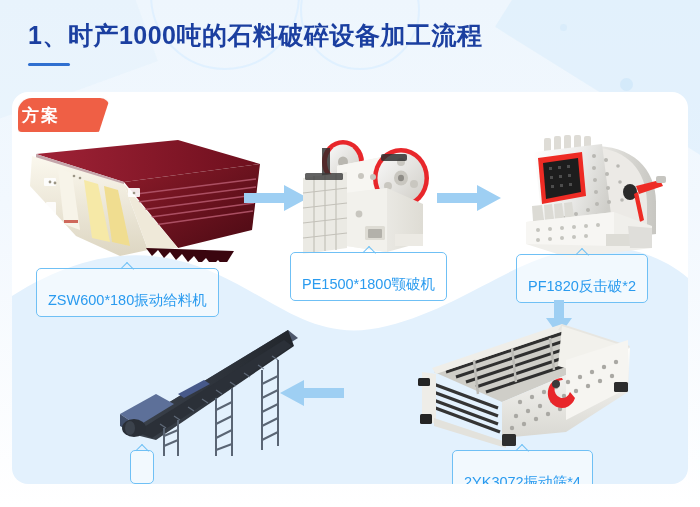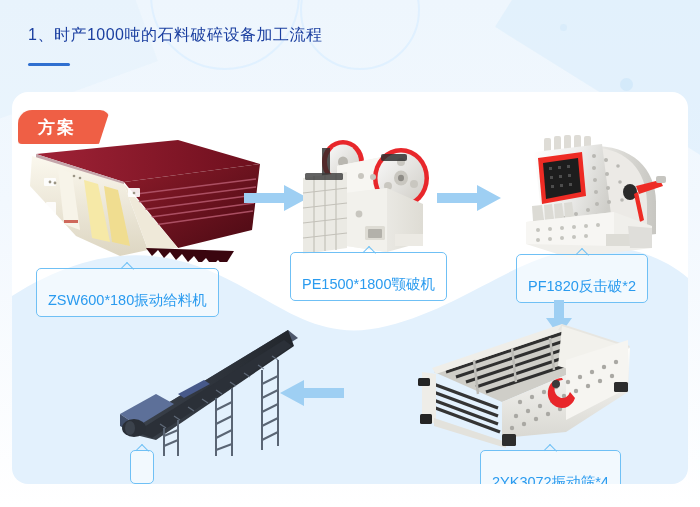--- a/index.html
+++ b/index.html
@@ -36,43 +36,43 @@
     background: #cfe7fa; opacity: .75;
   }
   .bg-ring {
     position: absolute; border-radius: 50%;
     border: 2px solid #dcefff; opacity: .8;
   }
 
   
   .header { position: absolute; left: 28px; top: 18px; width: 640px; }
   .title {
-    font-size: 16px; font-weight: 400; color: #1b3fa0;
+    font-size: 25px; font-weight: 700; color: #1b3fa0;
     letter-spacing: .5px; line-height: 34px; white-space: nowrap;
   }
   .title-rule {
     margin-top: 11px; width: 42px; height: 3px;
     background: #2f6fd0; border-radius: 2px;
   }
 
   
   .card {
     position: absolute; left: 12px; top: 92px;
     width: 676px; height: 392px;
     border-radius: 16px;
     background: #ffffff;
     overflow: hidden;
   }
   
   .card-wave { position: absolute; left: 0; bottom: 0; width: 676px; height: 250px; }
 
   
   .badge {
-    position: absolute; left: 18px; top: 110px;
-    height: 34px; padding: 0 26px 0 20px;
+    position: absolute; left: 18px; top: 98px;
+    height: 34px; padding: 0 26px 0 4px;
     background: #ef5f45;
     border-radius: 14px 10px 14px 4px;
     display: flex; align-items: center;
     box-shadow: 0 1px 3px rgba(200,80,60,.25);
     transform: skewX(-0deg);
     clip-path: polygon(0 0, 100% 0, 88% 100%, 0 100%);
     width: 92px;
   }
   .badge-text {
     color: #ffffff; font-size: 17px; font-weight: 700;
@@ -454,21 +454,21 @@
         <rect x="86" y="114" width="14" height="12" rx="1.5" fill="#2d2d2d"></rect>
 
         <g stroke="#bcbbb6" stroke-width="2.5" fill="none">
           <line x1="58" y1="40" x2="62" y2="74"></line>
           <line x1="96" y1="28" x2="100" y2="62"></line>
           <line x1="134" y1="18" x2="138" y2="50"></line>
         </g>
       </svg>
     </div>
 
-    <div class="label" style="left:468px;top:358px;">
+    <div class="label" style="left:440px;top:358px;">
       <span class="notch"></span>
       <span>2YK3072振动筛*4</span>
     </div>
 
     <div class="arrow" style="left:268px;top:288px;">
       <svg width="64" height="26" viewBox="0 0 64 26">
         <polygon points="64,8 24,8 24,0 0,13 24,26 24,18 64,18" fill="#9ecff3"></polygon>
       </svg>
     </div>
 

